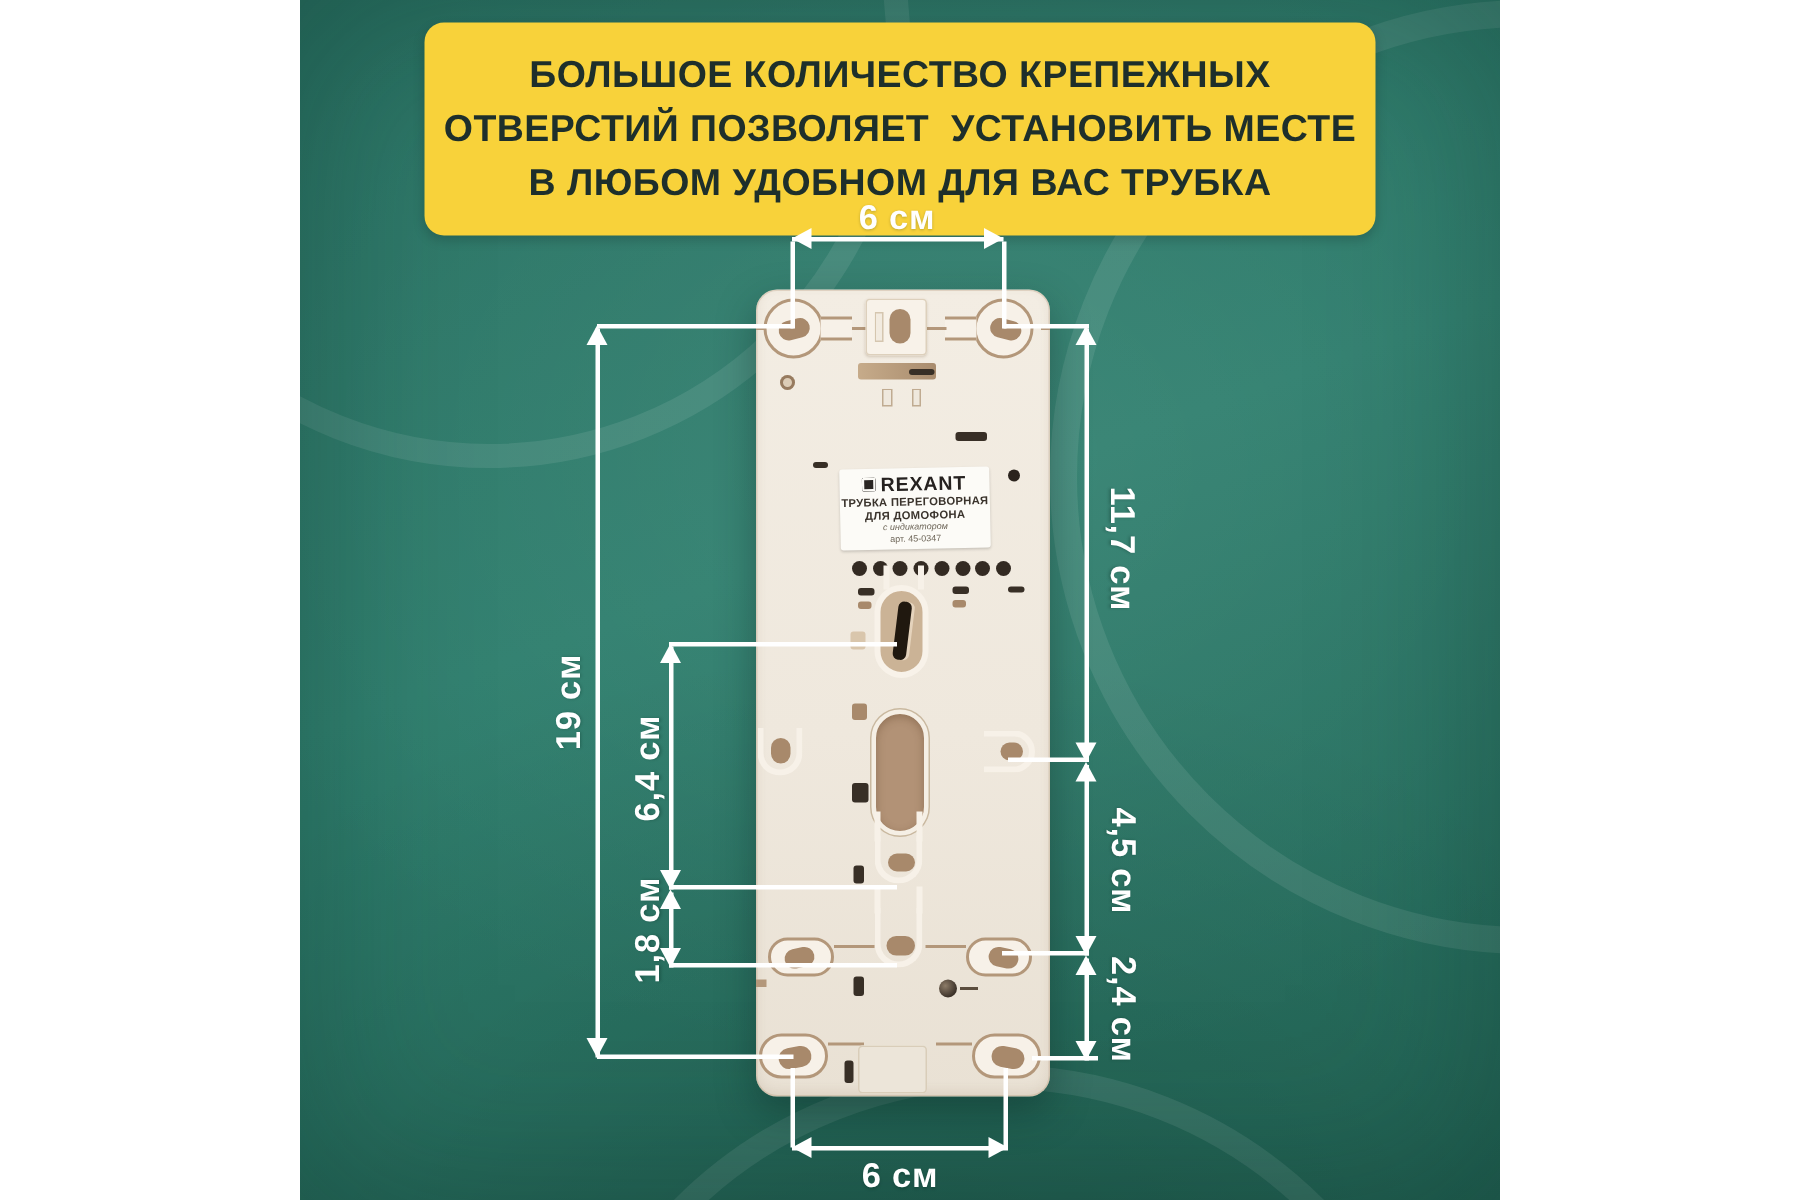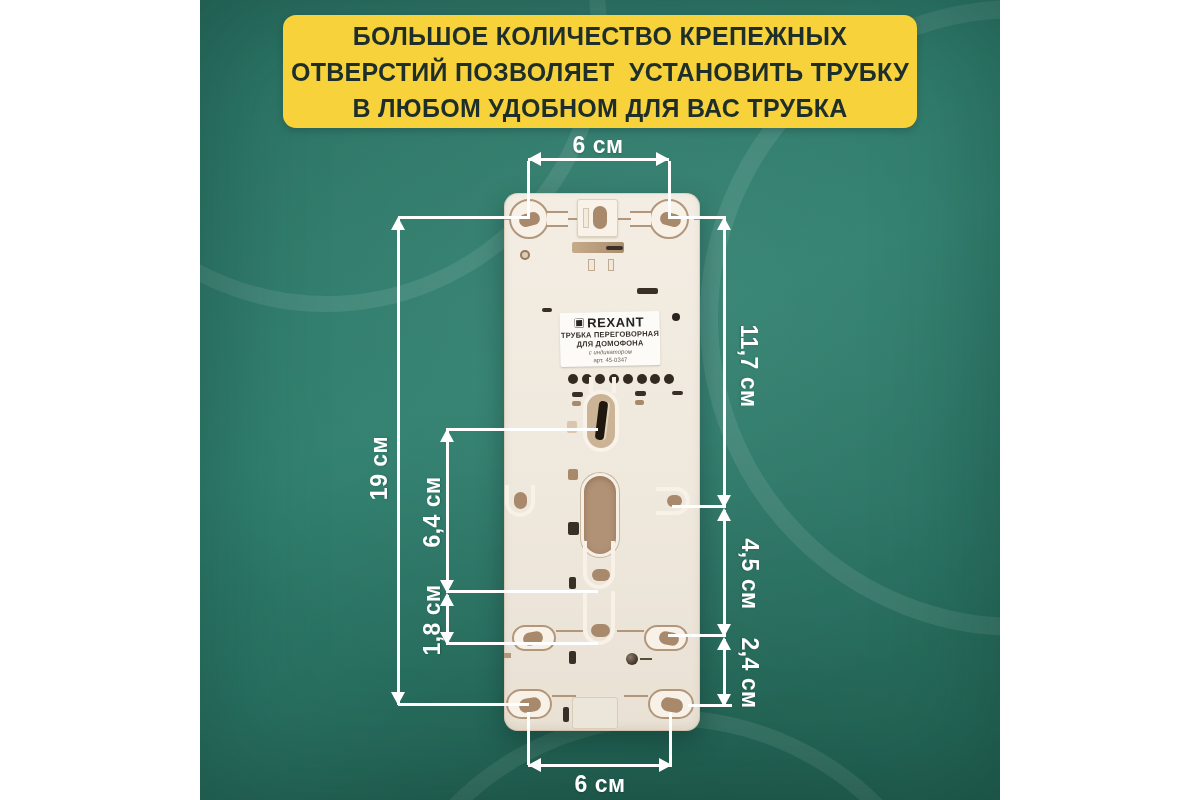--- a/index.html
+++ b/index.html
@@ -11,21 +11,21 @@
   .scene{position:absolute;left:200px;top:0;width:800px;height:800px;overflow:hidden;
          background:
            radial-gradient(900px 700px at 55% 38%, rgba(255,255,255,0.07), rgba(0,0,0,0) 60%),
            radial-gradient(1100px 900px at 50% 115%, rgba(0,0,0,0.16), rgba(0,0,0,0) 55%),
            linear-gradient(160deg,#2a7263 0%, #2f7f6e 45%, #246858 100%);}
   .scene::after{content:"";position:absolute;inset:0;
          box-shadow:inset 0 0 120px rgba(10,40,33,0.35);}
   .ring{position:absolute;border-radius:50%;border:16px solid rgba(255,255,255,0.09);}
 
   
-  .banner{position:absolute;left:283px;top:15px;width:634px;height:113px;border-radius:13px;
+  .banner{position:absolute;left:283px;top:15px;width:634px;height:142px;border-radius:13px;
           background:var(--yellow);display:flex;flex-direction:column;justify-content:center;
           align-items:center;box-shadow:0 3px 8px rgba(0,0,0,0.18);}
   .banner-line{font-weight:800;font-size:25px;line-height:36px;color:var(--banner-text);
           letter-spacing:0.3px;white-space:pre-wrap;text-align:center;}
 
   
   .plate{position:absolute;left:504px;top:193px;width:196px;height:538px;border-radius:14px;
          background:linear-gradient(180deg,#f3ede3 0%,#efe8dd 55%,#e9e1d4 100%);
          box-shadow:0 10px 26px rgba(8,38,32,0.38), inset 0 0 0 1px rgba(170,140,105,0.25),
                     inset 0 -3px 8px rgba(120,90,60,0.12);}
@@ -76,21 +76,21 @@
 <div class="canvas">
 
   <div class="scene">
     <div class="ring" style="left:-155px;top:-250px;width:530px;height:530px;"></div>
     <div class="ring" style="left:500px;top:0px;width:600px;height:600px;border-width:18px;"></div>
     <div class="ring" style="left:160px;top:710px;width:580px;height:580px;"></div>
   </div>
 
   <div class="banner">
     <div class="banner-line">БОЛЬШОЕ КОЛИЧЕСТВО КРЕПЕЖНЫХ</div>
-    <div class="banner-line">ОТВЕРСТИЙ ПОЗВОЛЯЕТ  УСТАНОВИТЬ ТРУБКУ</div>
+    <div class="banner-line">ОТВЕРСТИЙ ПОЗВОЛЯЕТ  УСТАНОВИТЬ МЕСТЕ</div>
     <div class="banner-line">В ЛЮБОМ УДОБНОМ ДЛЯ ВАС ТРУБКА</div>
   </div>
 
   <div class="plate">
 
     <div class="khc" style="left:5px;top:6px;">
       <div class="kid" style="left:8px;top:12px;width:21px;height:13px;transform:rotate(-14deg);"></div>
     </div>
     <div class="stem" style="left:43px;top:18px;width:21px;"></div>
     <div class="khc" style="left:145px;top:6px;">

